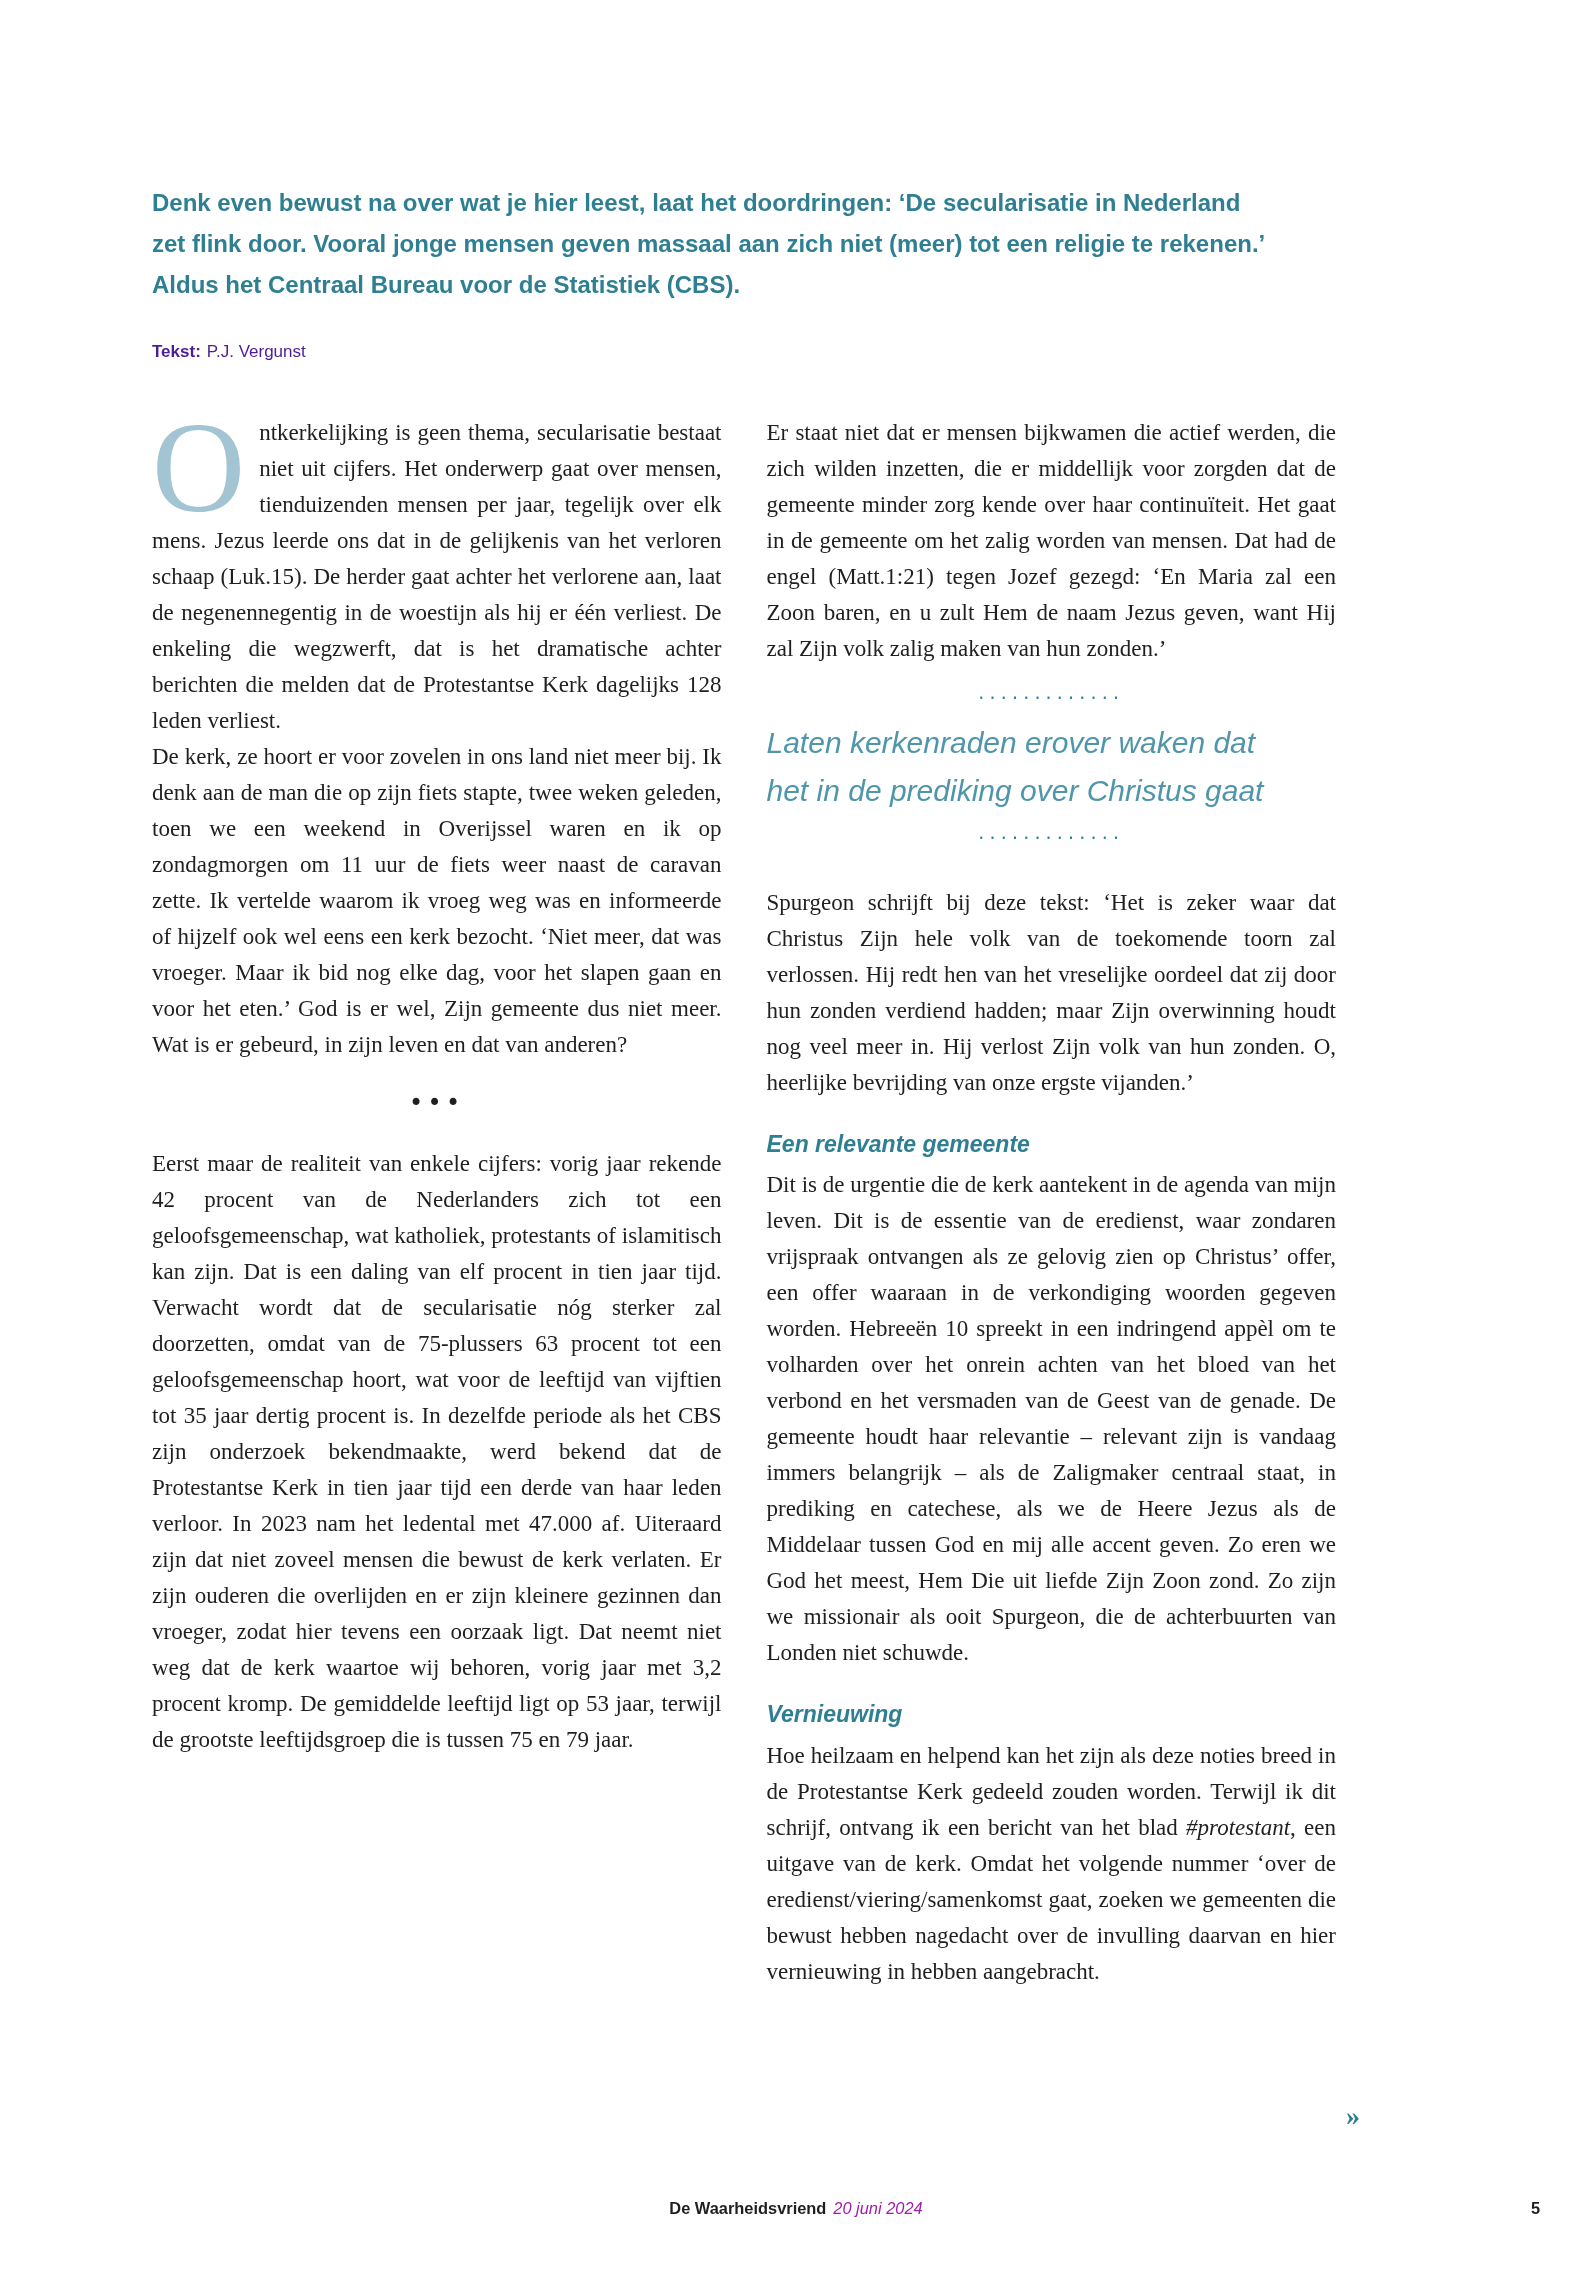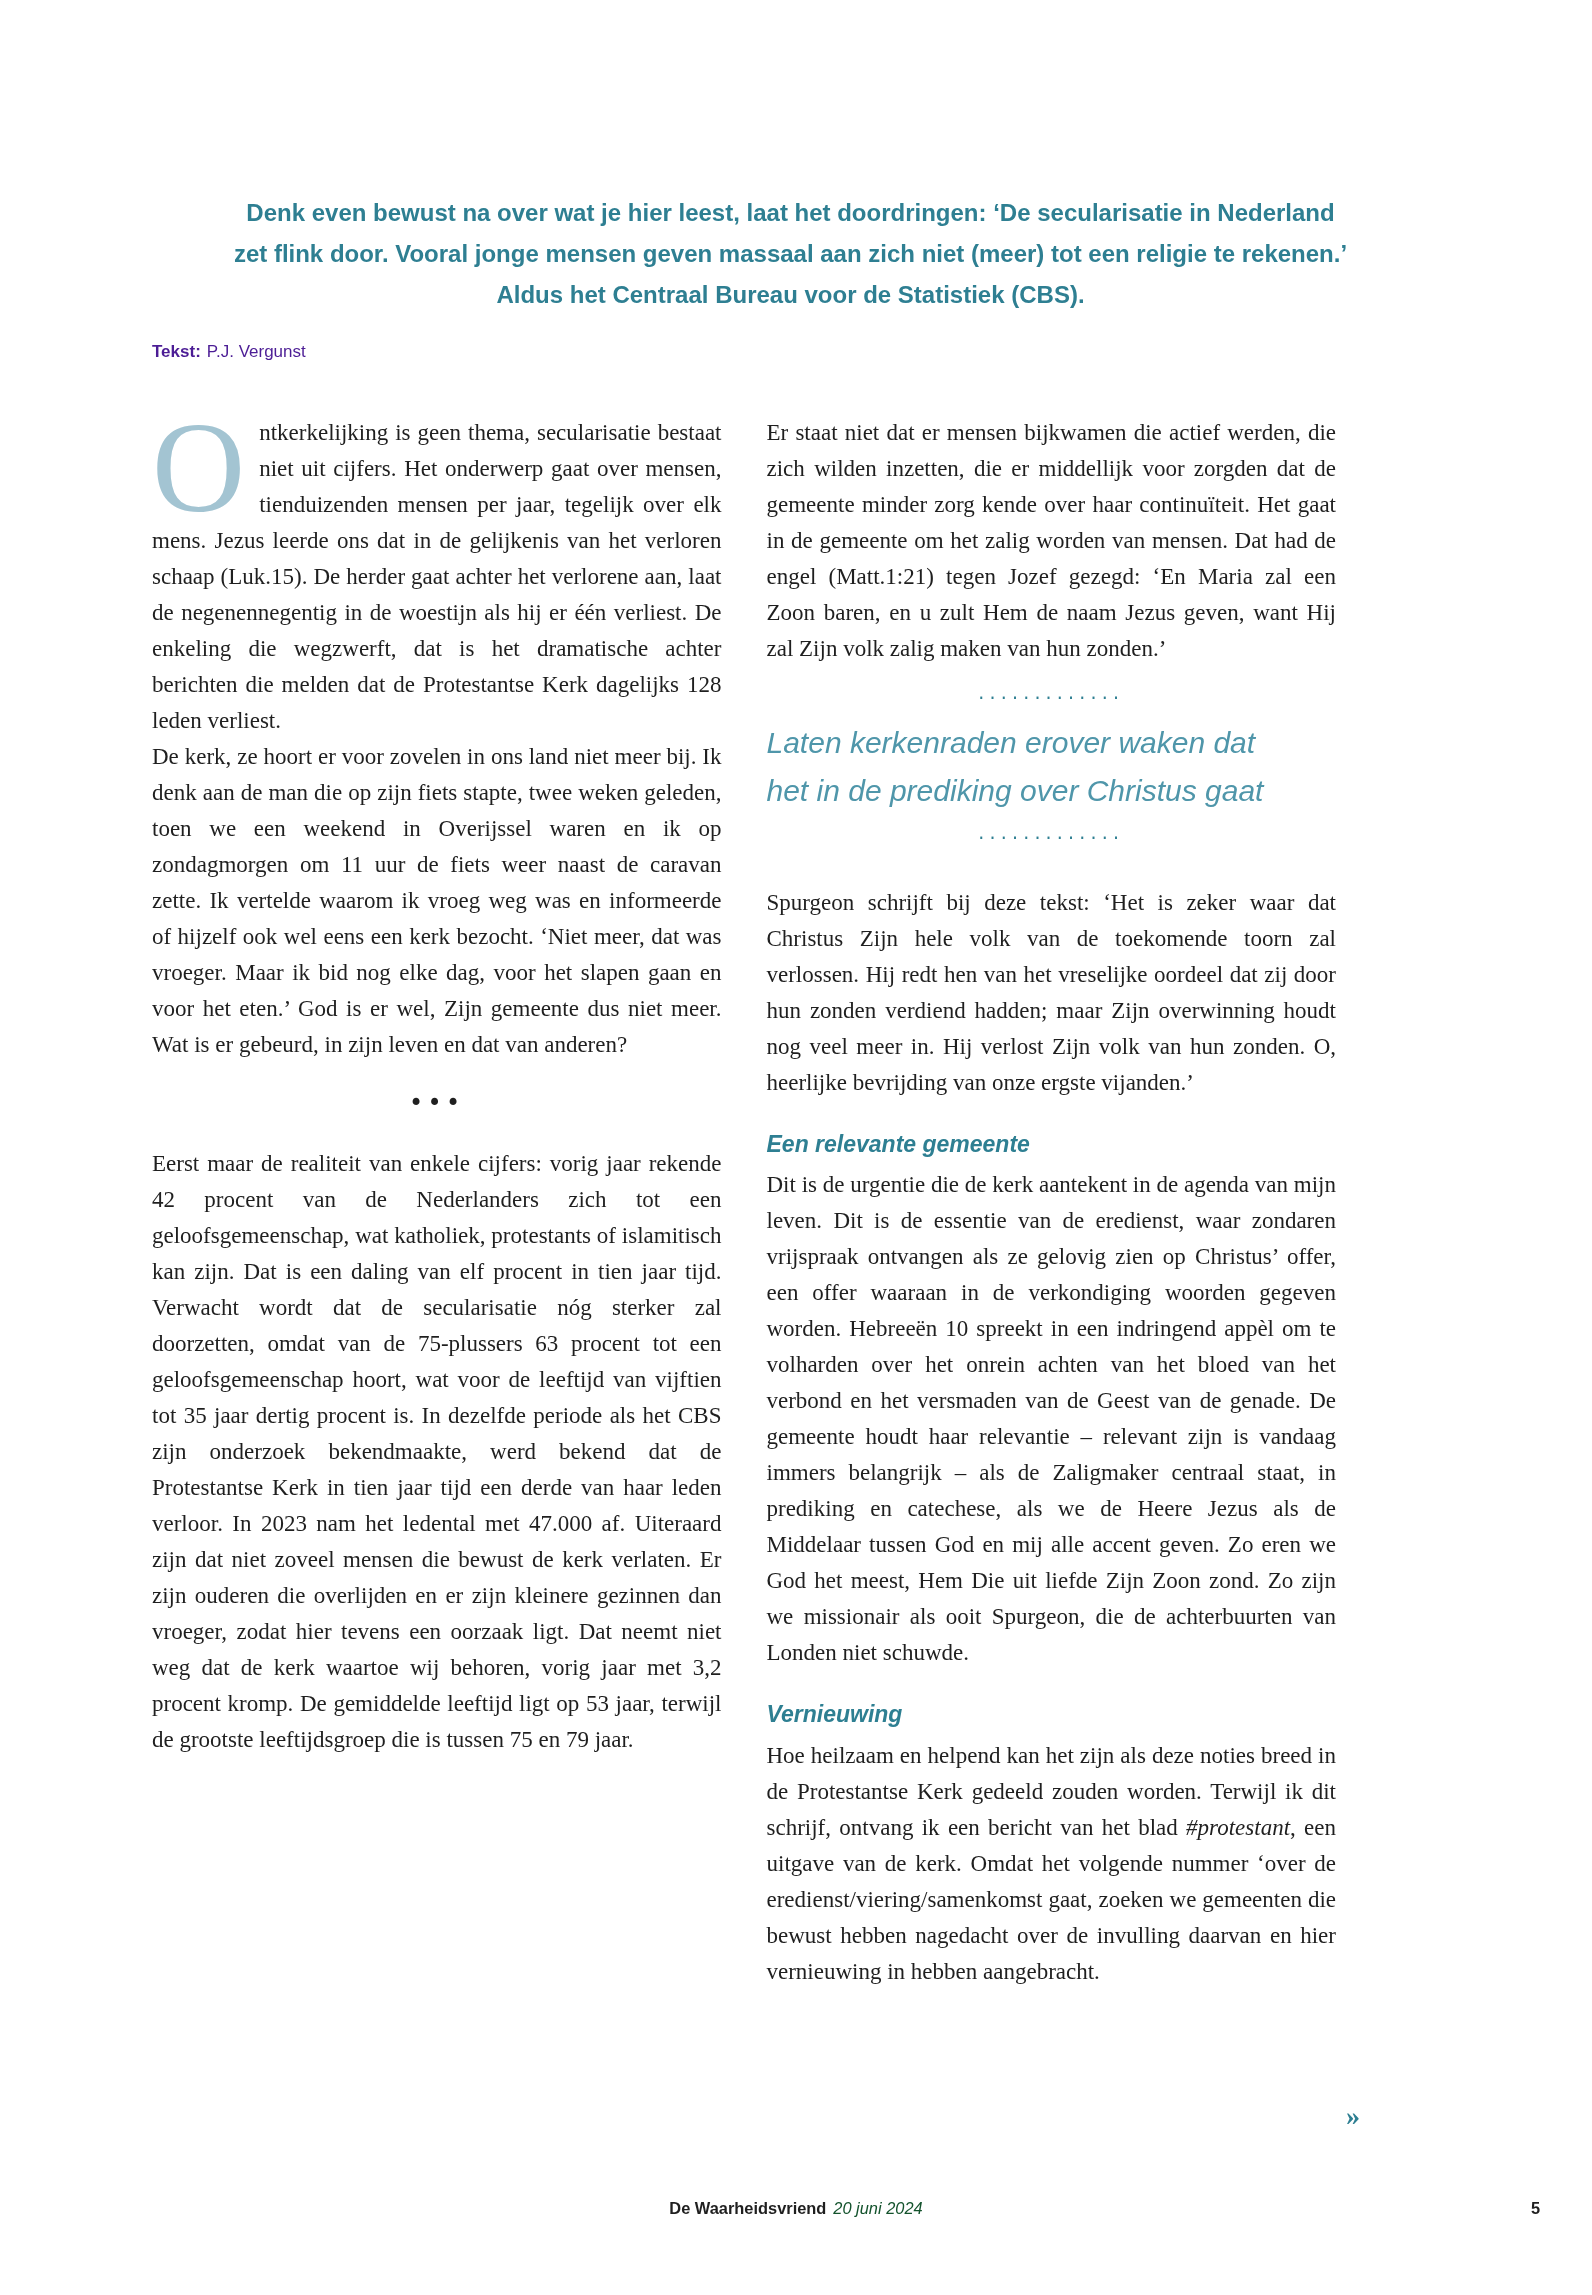--- a/index.html
+++ b/index.html
@@ -1,25 +1,24 @@
 <!DOCTYPE html>
 <html lang="nl" style="--accent: #2e7f92; --quote: #4f96aa; --dropcap: #a3c4d2;font-size:14px"><head>
 <meta charset="utf-8">
 <style>
   html, body { margin:0; padding:0; background:#ffffff; }
   .page {
     position:relative; width:1592px; height:2295px; background:#ffffff;
     overflow:hidden; font-family:"Liberation Serif", serif; color:#1f1f1f;
   }
   .intro {
-    position:absolute; left:152px; top:192px; width:1277px;
+    position:absolute; left:152px; top:182px; width:1277px;
     font-family:"Liberation Sans", sans-serif; font-weight:700;
     font-size:24px; line-height:41px; color:var(--accent, #2e7f92);
     white-space:pre-line;
-    text-align:center;
   }
   .byline {
     position:absolute; left:152px; top:342px;
     font-family:"Liberation Sans", sans-serif; font-size:17px; color:#4c1d95;
   }
   .byline .label { font-weight:700; margin-right:6px; }
   .columns {
     position:absolute; left:152px; top:415px; width:1184px;
     display:flex; gap:45px;
   }
@@ -57,21 +56,21 @@
   .next-mark {
     position:absolute; left:1346px; top:2100px;
     color:var(--accent, #2e7f92); font-size:28px; font-weight:700;
     font-family:"Liberation Serif", serif;
   }
   .footer {
     position:absolute; left:0; top:2199px; width:1592px; text-align:center;
     font-family:"Liberation Sans", sans-serif; font-size:16.4px; color:#1f1f1f;
   }
   .footer .mag { font-weight:700; }
-  .footer .date { font-style:italic; margin-left:7px; color:#14532d; }
+  .footer .date { font-style:italic; margin-left:7px; color:#a21caf; }
   .page-number {
     position:absolute; left:1505px; top:2199px; width:35px; text-align:right;
     font-family:"Liberation Sans", sans-serif; font-size:16.4px; font-weight:700;
     color:#1f1f1f;
   }
 </style>
 </head>
 <body>
 
 <div class="page">

